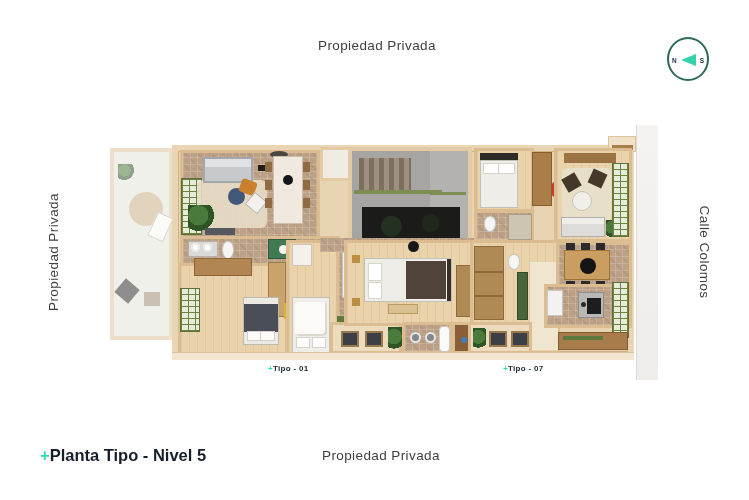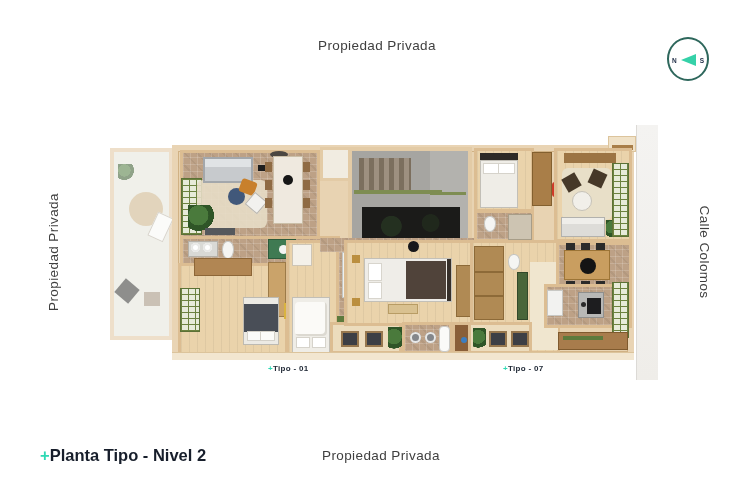--- a/index.html
+++ b/index.html
@@ -47,21 +47,21 @@
 </style>
 </head>
 <body>
 
 <div class="abs lbl" style="left:318px;top:38px;">Propiedad Privada</div>
 <div class="vlbl" style="left:53px;top:252px;transform:translate(-50%,-50%) rotate(-90deg);">Propiedad Privada</div>
 <div class="vlbl" style="left:704px;top:252px;transform:translate(-50%,-50%) rotate(90deg);">Calle Colomos</div>
 <div class="abs lbl" style="left:322px;top:448px;">Propiedad Privada</div>
 
 <div id="title">
-  <span class="plus">+</span><span>Planta Tipo - Nivel 2</span>
+  <span class="plus">+</span><span>Planta Tipo - Nivel 5</span>
 </div>
 
 <div class="tipo" style="left:268px;top:364px;">
   <span class="plus">+</span><span>Tipo - 01</span>
 </div>
 <div class="tipo" style="left:503px;top:364px;">
   <span class="plus">+</span><span>Tipo - 07</span>
 </div>
 
 <div id="compass">

